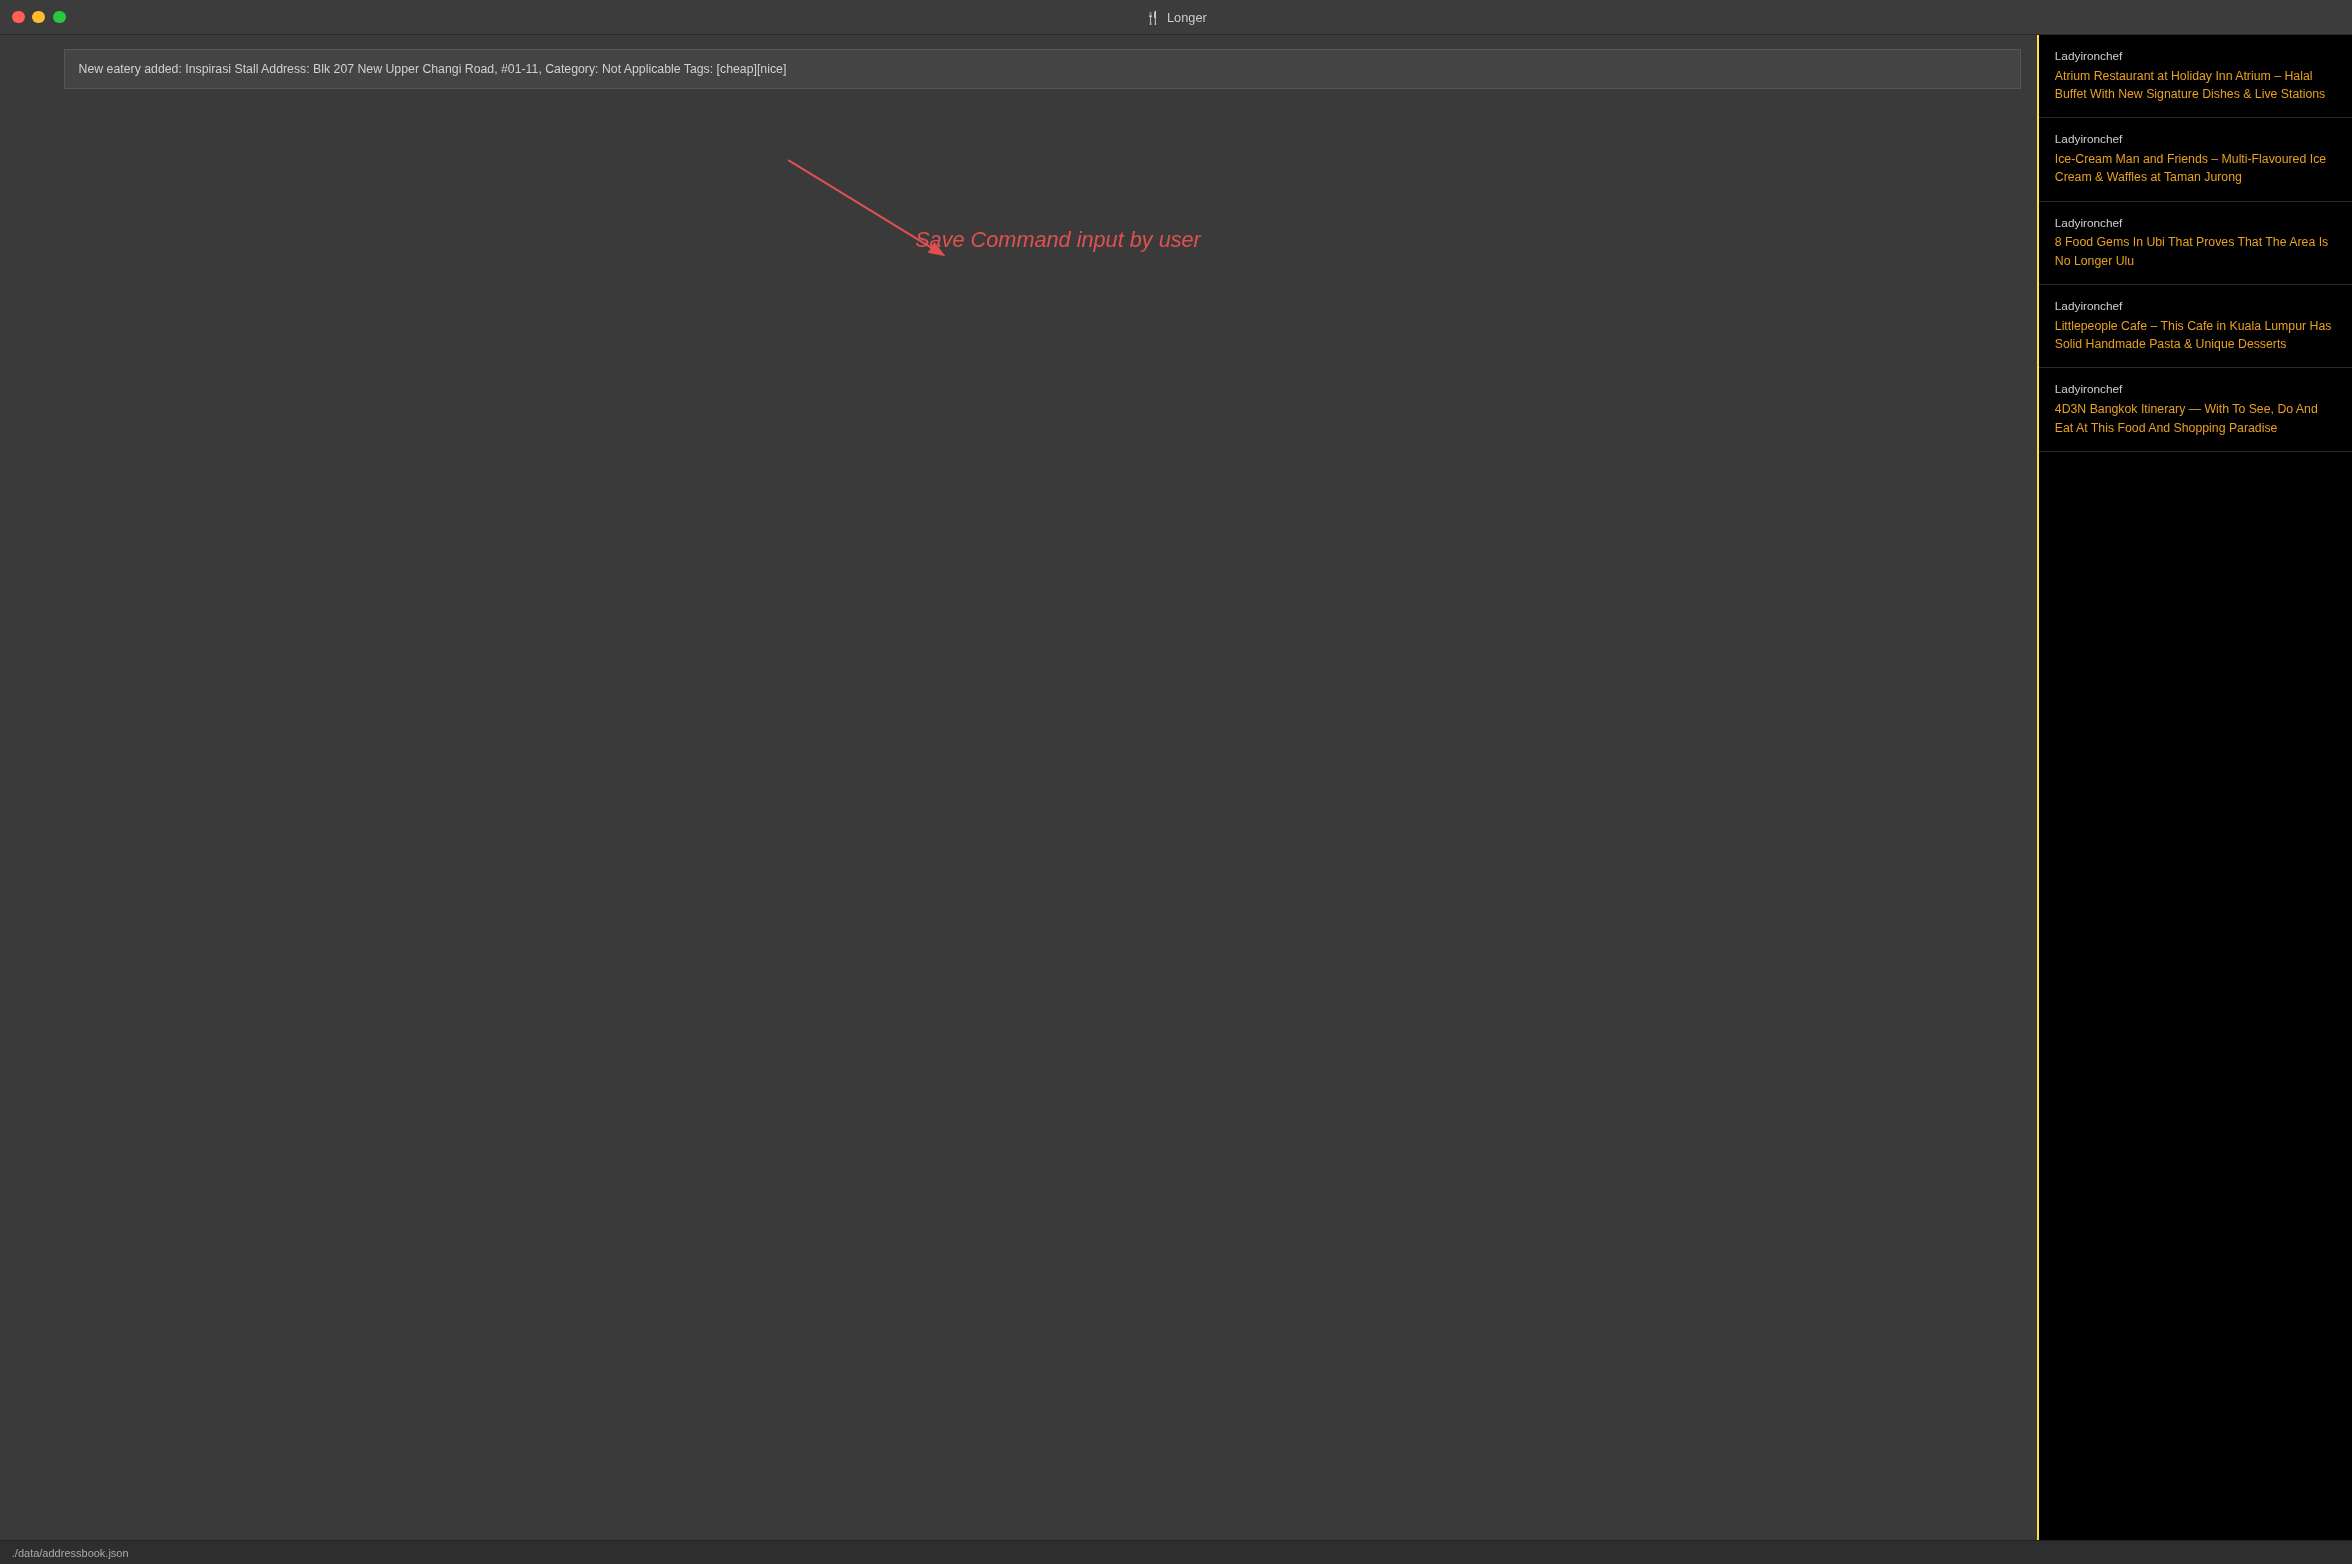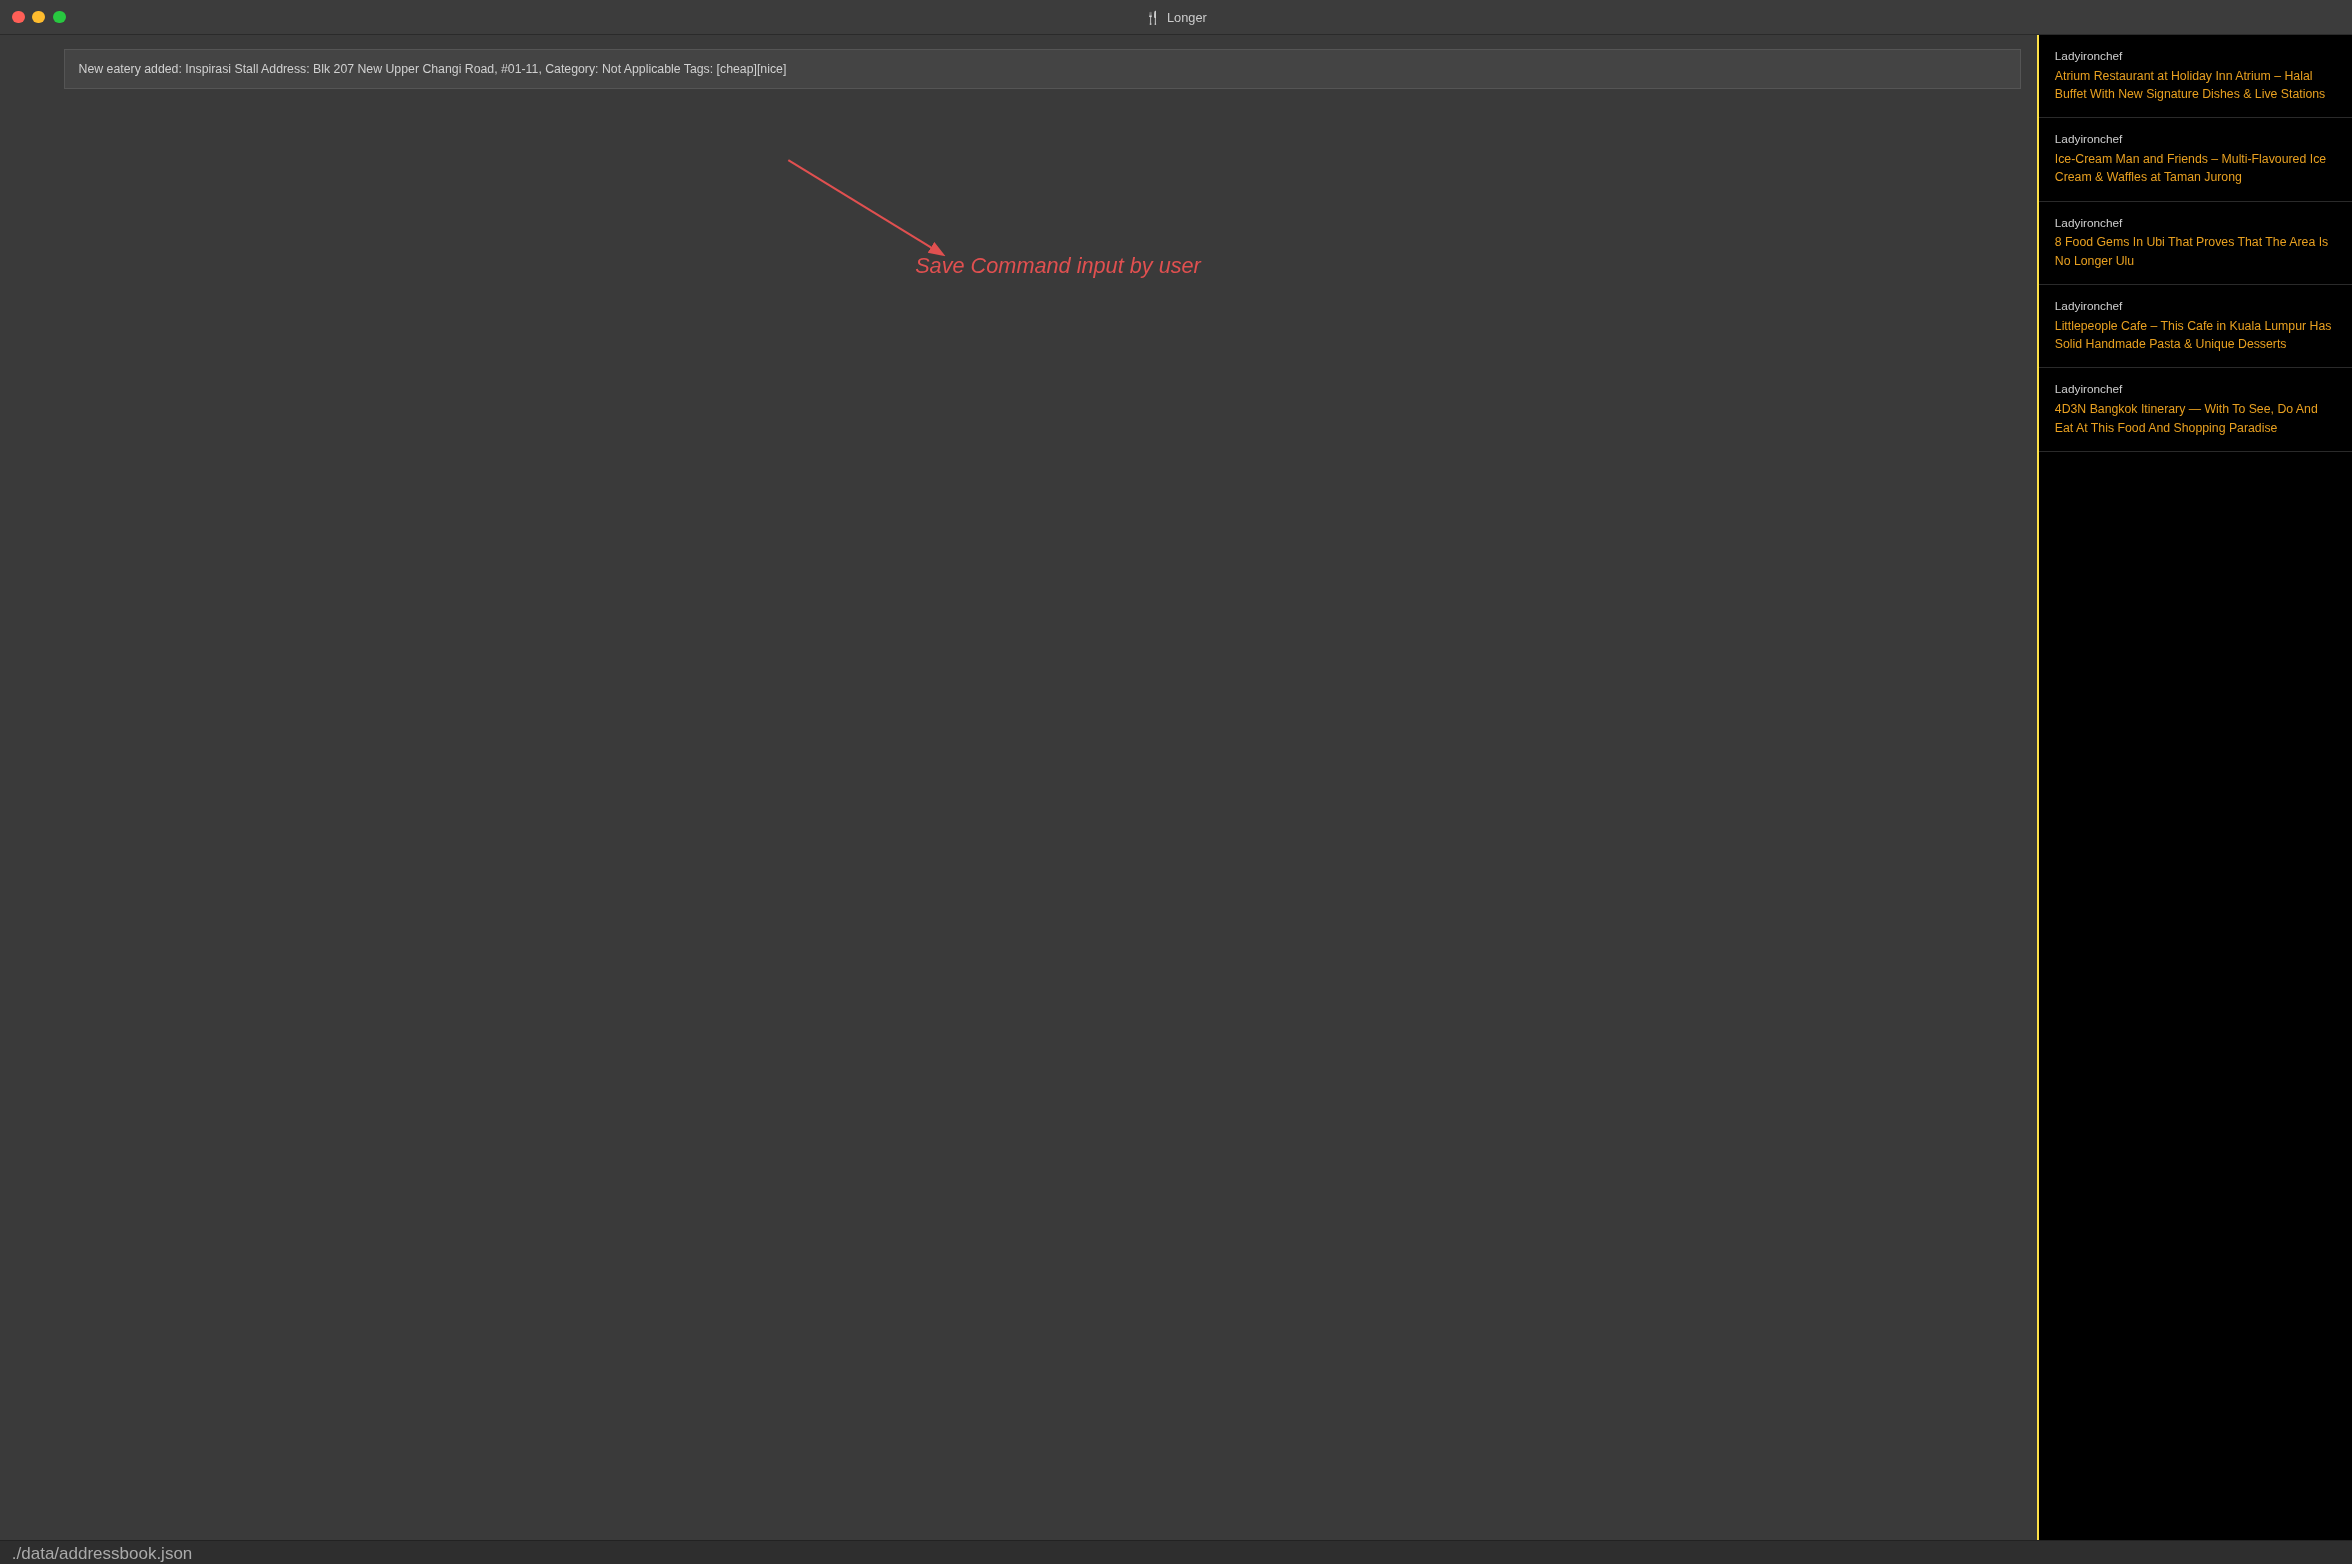--- a/index.html
+++ b/index.html
@@ -202,23 +202,23 @@
       font-size: 12.3px;
       color: #e8a020;
       line-height: 1.5;
     }
 
     
     .status-bar {
       background: #2e2e2e;
       height: 23.6px;
       display: flex;
-      align-items: flex-end;
+      align-items: center;
       padding: 0 11.8px;
-      font-size: 17px;
+      font-size: 11px;
       color: #aaa;
       border-top: 1px solid #222;
       flex-shrink: 0;
     }
   </style>
 </head>
 <body>
 
 <div class="titlebar">
   <div class="titlebar-buttons">
@@ -243,21 +243,21 @@
     <div class="annotation-area">
 
       <svg class="arrow-svg" viewBox="0 0 700 300" preserveAspectRatio="xMidYMid meet" style="position:absolute;top:0;left:0;width:100%;height:256px;">
         <defs>
           <marker id="arrowhead" markerWidth="8" markerHeight="8" refX="6" refY="3" orient="auto">
             <path d="M0,0 L0,6 L8,3 z" fill="#e05050"></path>
           </marker>
         </defs>
         <line x1="80" y1="60" x2="260" y2="170" stroke="#e05050" stroke-width="2.5" marker-end="url(#arrowhead)"></line>
       </svg>
-      <span class="annotation-text" style="margin-left: 79px; margin-top: 105px;">Save Command input by user</span>
+      <span class="annotation-text" style="margin-left: 79px; margin-top: 79px;">Save Command input by user</span>
     </div>
   </div>
 
   <div class="right-panel">
 
     <div class="article-item">
       <div class="article-source">Ladyironchef</div>
       <div class="article-title">Atrium Restaurant at Holiday Inn Atrium – Halal Buffet With New Signature Dishes &amp; Live Stations</div>
     </div>
 

